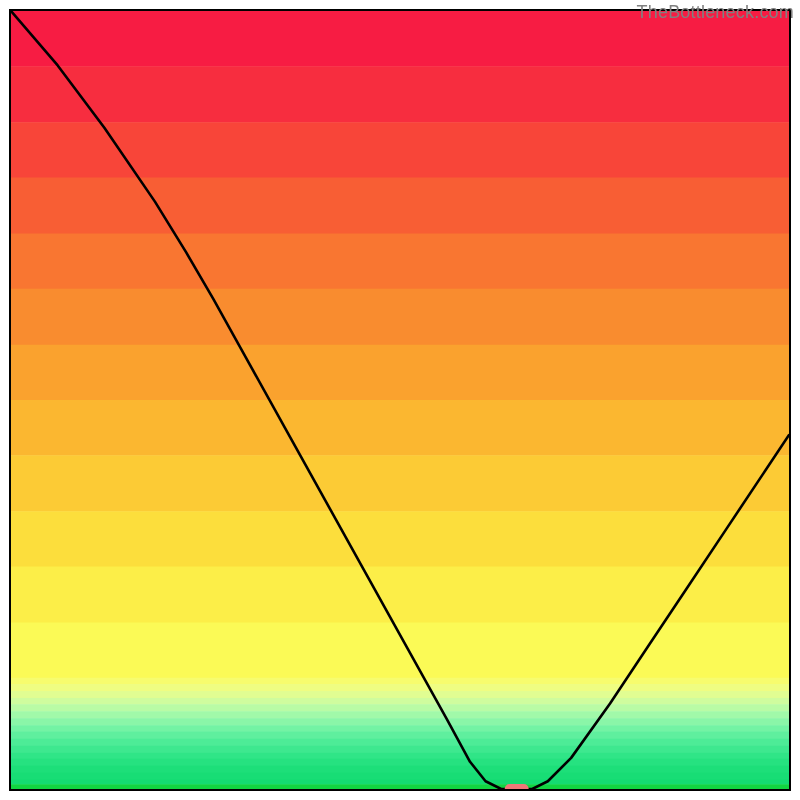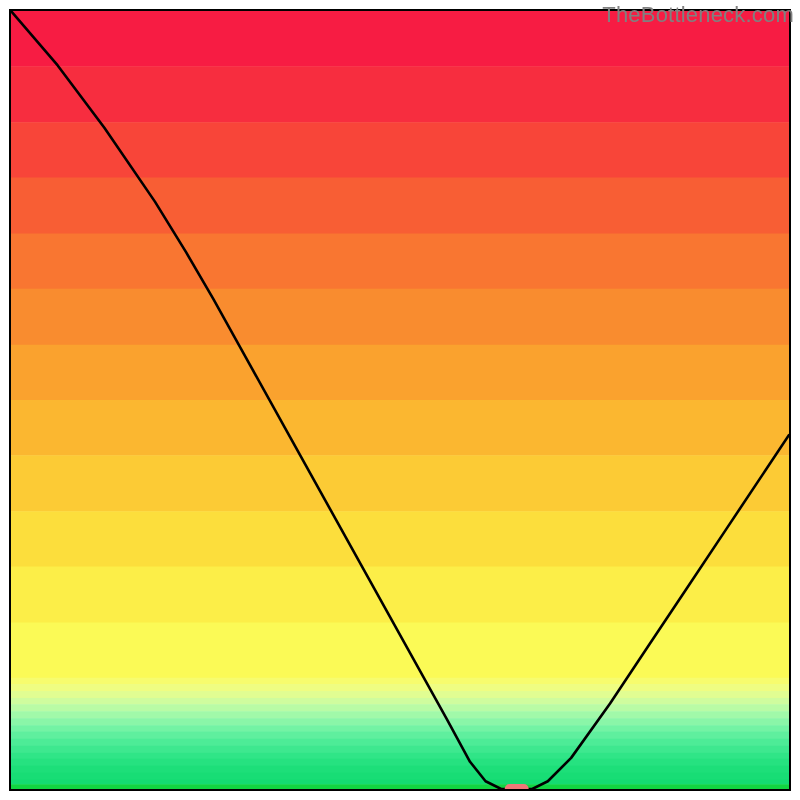--- a/index.html
+++ b/index.html
@@ -14,21 +14,21 @@
   .chart-wrap {
     position: relative;
     width: 800px;
     height: 800px;
   }
   .watermark {
     position: absolute;
     top: 2px;
     right: 6px;
     color: #808080;
-    font-size: 22px;
+    font-size: 18px;
     font-weight: 400;
     letter-spacing: 0.2px;
     z-index: 3;
   }
   .plot-border {
     position: absolute;
     left: 9px;
     top: 9px;
     width: 782px;
     height: 782px;

